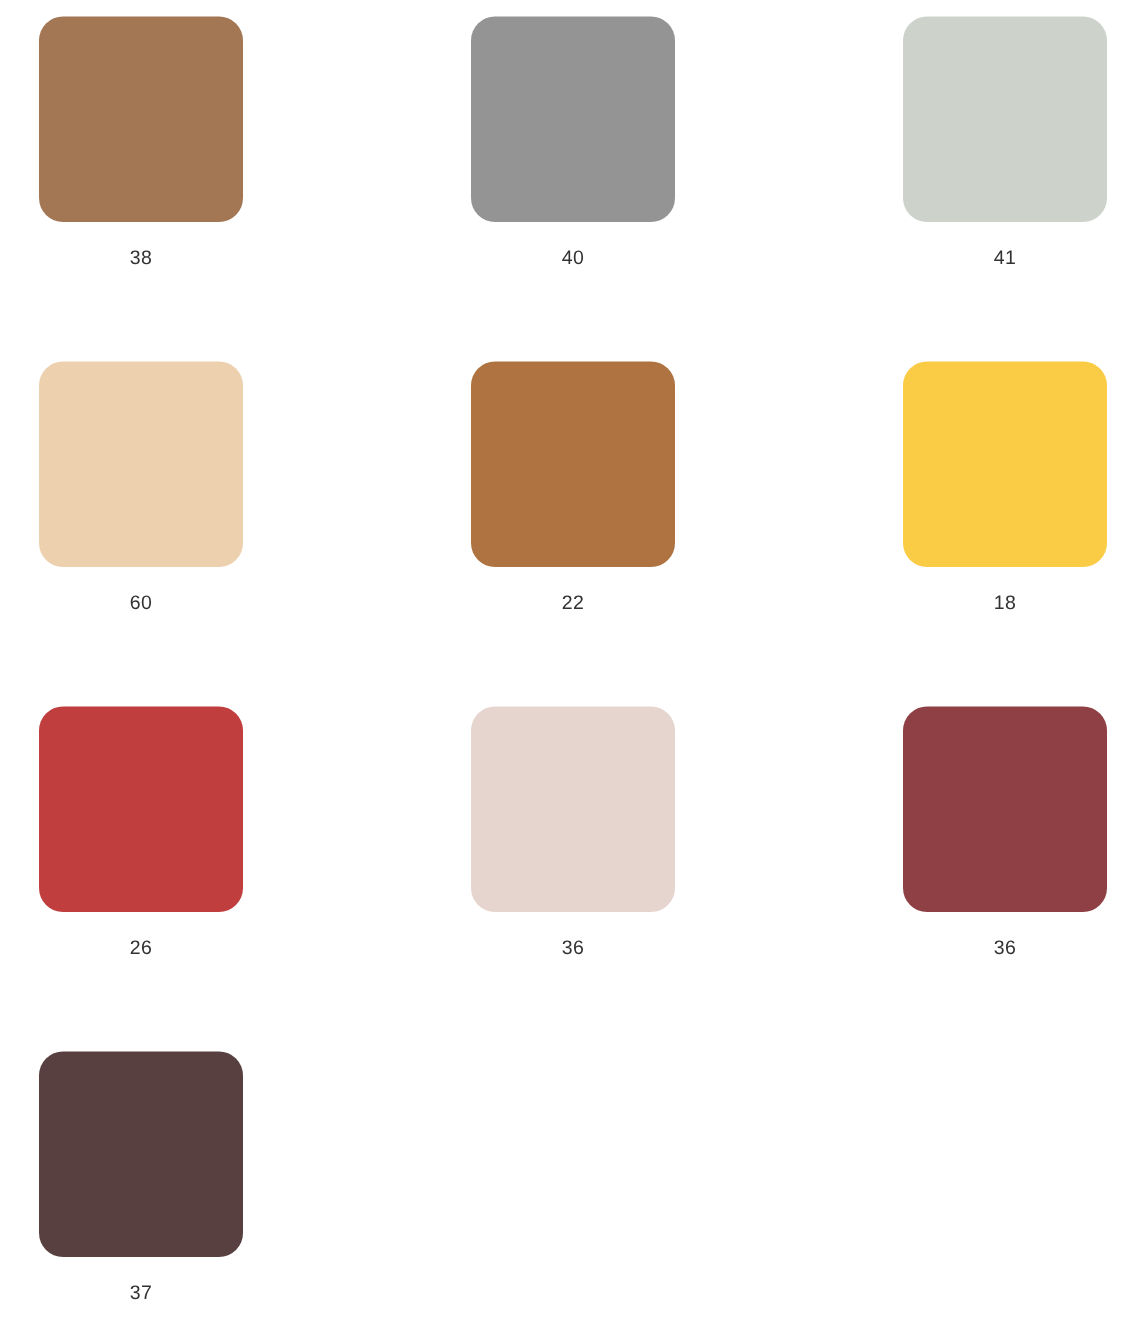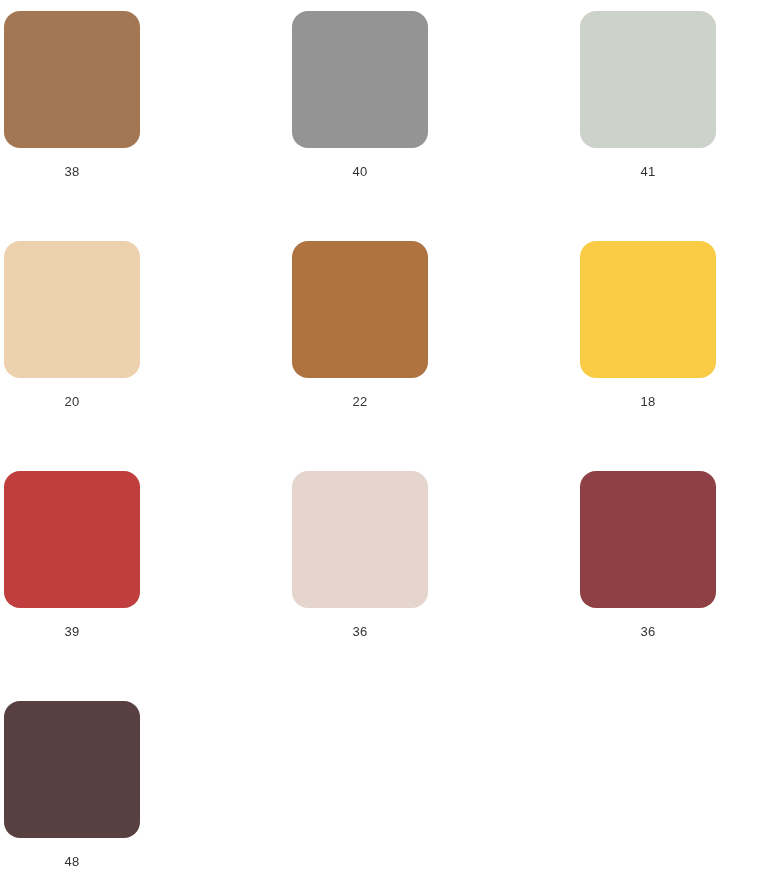--- a/index.html
+++ b/index.html
@@ -20,21 +20,21 @@
     position: absolute;
     left: 0;
     top: 0;
     width: 760px;
     height: 879px;
     display: grid;
     grid-template-columns: repeat(3, 288px);
     grid-template-rows: repeat(4, 230px);
     justify-content: start;
     align-content: start;
-    padding-left: 4px;
+    padding-left: 26px;
     padding-top: 11px;
     box-sizing: border-box;
   }
 
   .swatch-cell {
     width: 288px;
     height: 230px;
     display: flex;
     flex-direction: column;
     align-items: flex-start;
@@ -70,39 +70,39 @@
     <div class="swatch-cell">
       <div class="swatch-chip" style="background: rgb(148, 148, 148);"></div>
       <div class="swatch-label">40</div>
     </div>
     <div class="swatch-cell">
       <div class="swatch-chip" style="background: rgb(205, 211, 203);"></div>
       <div class="swatch-label">41</div>
     </div>
     <div class="swatch-cell">
       <div class="swatch-chip" style="background: rgb(237, 208, 174);"></div>
-      <div class="swatch-label">20</div>
+      <div class="swatch-label">60</div>
     </div>
     <div class="swatch-cell">
       <div class="swatch-chip" style="background: rgb(174, 115, 65);"></div>
       <div class="swatch-label">22</div>
     </div>
     <div class="swatch-cell">
       <div class="swatch-chip" style="background: rgb(250, 203, 69);"></div>
       <div class="swatch-label">18</div>
     </div>
     <div class="swatch-cell">
       <div class="swatch-chip" style="background: rgb(192, 62, 62);"></div>
-      <div class="swatch-label">39</div>
+      <div class="swatch-label">26</div>
     </div>
     <div class="swatch-cell">
       <div class="swatch-chip" style="background: rgb(230, 213, 206);"></div>
       <div class="swatch-label">36</div>
     </div>
     <div class="swatch-cell">
       <div class="swatch-chip" style="background: rgb(142, 64, 68);"></div>
       <div class="swatch-label">36</div>
     </div>
     <div class="swatch-cell">
       <div class="swatch-chip" style="background: rgb(88, 64, 64);"></div>
-      <div class="swatch-label">48</div>
+      <div class="swatch-label">37</div>
     </div>
   </div>
 
 </body></html>

